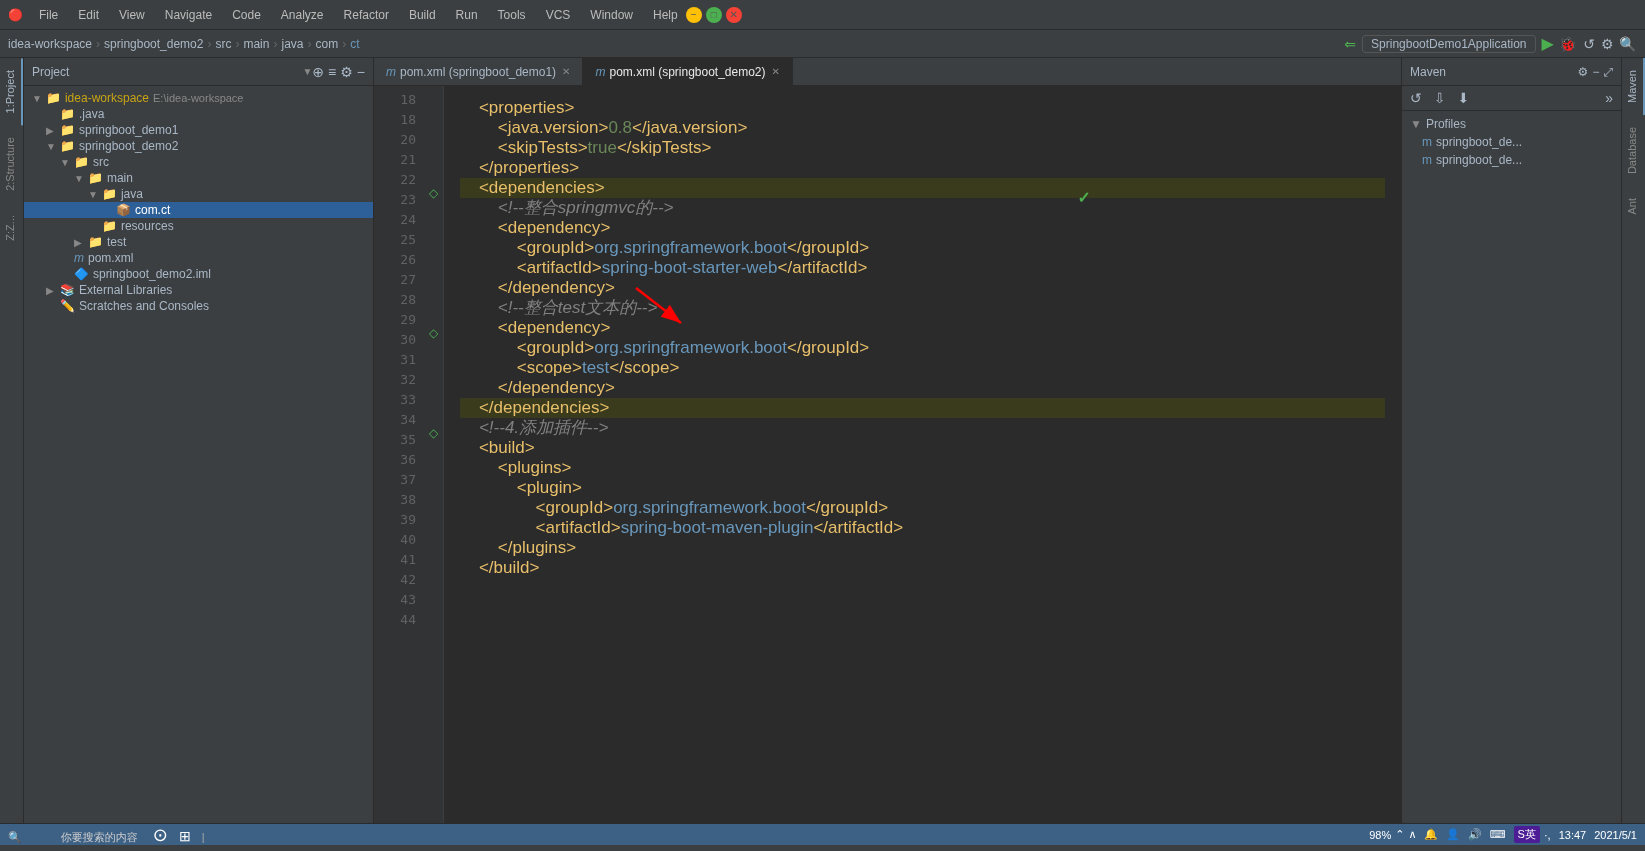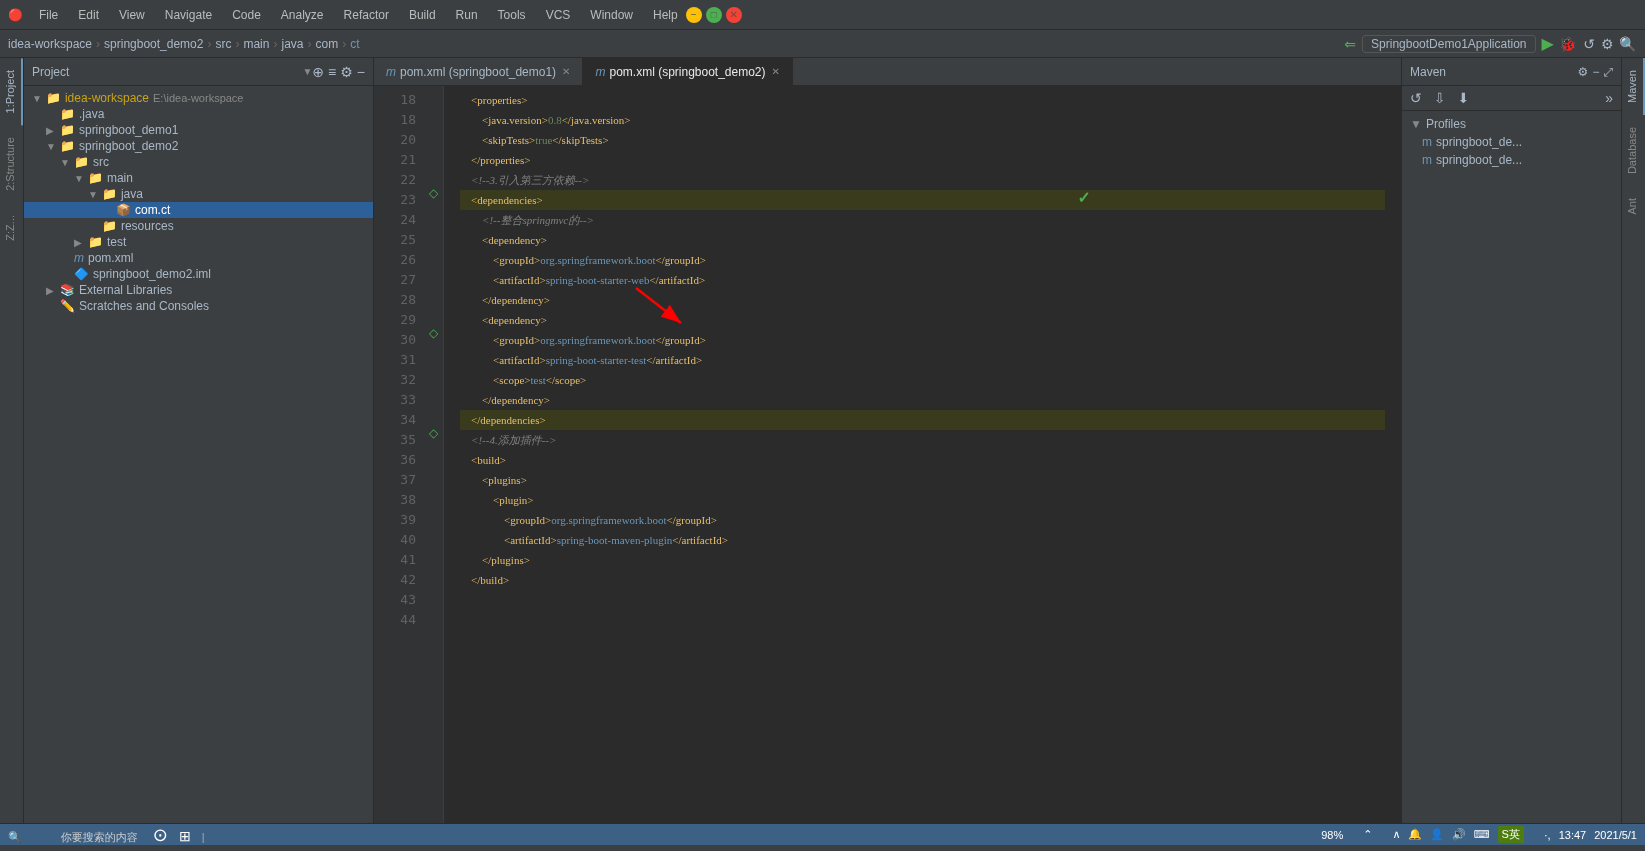--- a/index.html
+++ b/index.html
@@ -43,21 +43,21 @@
     #tabs-bar { display: flex; align-items: center; background: #3c3f41; border-bottom: 1px solid #2b2b2b; height: 28px; }
     .tab { display: flex; align-items: center; padding: 0 12px; height: 28px; cursor: pointer; border-right: 1px solid #2b2b2b; font-size: 12px; color: #a9b7c6; }
     .tab.active { background: #2b2b2b; color: #e8e8e8; }
     .tab .tab-icon { margin-right: 4px; color: #6897bb; }
     .tab .close-btn { margin-left: 6px; color: #888; font-size: 10px; cursor: pointer; }
 
     
     #code-editor { flex: 1; display: flex; overflow: hidden; background: #2b2b2b; }
     #line-numbers { width: 50px; background: #313335; padding: 4px 0; text-align: right; color: #606366; font-family: monospace; font-size: 13px; line-height: 20px; user-select: none; padding-right: 8px; }
     #gutter { width: 20px; background: #313335; border-right: 1px solid #3c3f41; }
-    #code-content { flex: 1; overflow: auto; padding: 4px 16px; font-family: Liberation Serif, serif; font-size: 11px; line-height: 20px; color: #a9b7c6; }
+    #code-content { flex: 1; overflow: auto; padding: 4px 16px; font-family: Liberation Sans, sans-serif; font-size: 17px; line-height: 20px; color: #a9b7c6; margin-top: 8px; }
 
     .code-line { white-space: pre; min-height: 20px; }
     .code-line.highlighted { background: #3a3a1c; }
     .kw-tag { color: #e8bf6a; }
     .kw-comment { color: #808080; font-style: italic; }
     .kw-value { color: #6a8759; }
     .kw-blue { color: #6897bb; }
 
     
     #right-panel { width: 220px; background: #3c3f41; border-left: 1px solid #2b2b2b; display: flex; flex-direction: column; }
@@ -80,21 +80,21 @@
     .side-tab { writing-mode: vertical-rl; transform: rotate(180deg); padding: 12px 4px; cursor: pointer; font-size: 11px; color: #888; white-space: nowrap; }
     .side-tab.active { color: #a9b7c6; background: #3c3f41; border-left: 2px solid #6897bb; }
 
     
     #right-tabs { width: 24px; background: #3c3f41; display: flex; flex-direction: column; border-left: 1px solid #2b2b2b; }
 
     
     #statusbar { display: flex; align-items: center; background: #3d6185; height: 22px; padding: 0 8px; font-size: 11px; color: #fff; border-top: 1px solid #2b2b2b; }
     #statusbar .left { flex: 1; }
     #statusbar .right { display: flex; align-items: center; gap: 8px; }
-    .status-item { display: flex; align-items: center; gap: 20px; cursor: pointer; }
+    .status-item { display: flex; align-items: center; gap: 4px; cursor: pointer; }
 
     #editor-wrapper { position: relative; flex: 1; display: flex; flex-direction: column; }
   </style>
 </head>
 <body>
 
 <div id="titlebar">
   <span class="logo">🔴</span>
   <div class="menu-items">
     <span class="menu-item">File</span>
@@ -331,30 +331,29 @@
         <div style="height:20px;"></div>
         <div style="height:20px;color:#4caf50;text-align:center;">◇</div>
         <div style="height:20px;"></div>
         <div style="height:20px;"></div>
       </div>
       <div id="code-content">
         <div class="code-line">    <span class="kw-tag">&lt;</span><span class="kw-tag">properties</span><span class="kw-tag">&gt;</span></div>
         <div class="code-line">        <span class="kw-tag">&lt;</span><span class="kw-tag">java.version</span><span class="kw-tag">&gt;</span><span class="kw-value">0.8</span><span class="kw-tag">&lt;/</span><span class="kw-tag">java.version</span><span class="kw-tag">&gt;</span></div>
         <div class="code-line">        <span class="kw-tag">&lt;</span><span class="kw-tag">skipTests</span><span class="kw-tag">&gt;</span><span class="kw-value">true</span><span class="kw-tag">&lt;/</span><span class="kw-tag">skipTests</span><span class="kw-tag">&gt;</span></div>
         <div class="code-line">    <span class="kw-tag">&lt;/</span><span class="kw-tag">properties</span><span class="kw-tag">&gt;</span></div>
-        <div class="code-line">    <span class="kw-comment">&lt;!--3.引入第三方依赖--&gt;</span></div>
         <div class="code-line highlighted">    <span class="kw-tag">&lt;</span><span class="kw-tag">dependencies</span><span class="kw-tag">&gt;</span></div>
         <div class="code-line">        <span class="kw-comment">&lt;!--整合<em style="font-style:italic;">springmvc</em>的--&gt;</span></div>
         <div class="code-line">        <span class="kw-tag">&lt;</span><span class="kw-tag">dependency</span><span class="kw-tag">&gt;</span></div>
         <div class="code-line">            <span class="kw-tag">&lt;</span><span class="kw-tag">groupId</span><span class="kw-tag">&gt;</span><span class="kw-blue">org.springframework.boot</span><span class="kw-tag">&lt;/</span><span class="kw-tag">groupId</span><span class="kw-tag">&gt;</span></div>
         <div class="code-line">            <span class="kw-tag">&lt;</span><span class="kw-tag">artifactId</span><span class="kw-tag">&gt;</span><span class="kw-blue">spring-boot-starter-web</span><span class="kw-tag">&lt;/</span><span class="kw-tag">artifactId</span><span class="kw-tag">&gt;</span></div>
         <div class="code-line">        <span class="kw-tag">&lt;/</span><span class="kw-tag">dependency</span><span class="kw-tag">&gt;</span></div>
+        <div class="code-line">        <span class="kw-comment">&lt;!--整合test文本的--&gt;</span></div>
         <div class="code-line">        <span class="kw-tag">&lt;</span><span class="kw-tag">dependency</span><span class="kw-tag">&gt;</span></div>
         <div class="code-line">            <span class="kw-tag">&lt;</span><span class="kw-tag">groupId</span><span class="kw-tag">&gt;</span><span class="kw-blue">org.springframework.boot</span><span class="kw-tag">&lt;/</span><span class="kw-tag">groupId</span><span class="kw-tag">&gt;</span></div>
-        <div class="code-line">            <span class="kw-tag">&lt;</span><span class="kw-tag">artifactId</span><span class="kw-tag">&gt;</span><span class="kw-blue">spring-boot-starter-test</span><span class="kw-tag">&lt;/</span><span class="kw-tag">artifactId</span><span class="kw-tag">&gt;</span></div>
         <div class="code-line">            <span class="kw-tag">&lt;</span><span class="kw-tag">scope</span><span class="kw-tag">&gt;</span><span class="kw-blue">test</span><span class="kw-tag">&lt;/</span><span class="kw-tag">scope</span><span class="kw-tag">&gt;</span></div>
         <div class="code-line">        <span class="kw-tag">&lt;/</span><span class="kw-tag">dependency</span><span class="kw-tag">&gt;</span></div>
         <div class="code-line highlighted">    <span class="kw-tag">&lt;/</span><span class="kw-tag">dependencies</span><span class="kw-tag">&gt;</span></div>
         <div class="code-line">    <span class="kw-comment">&lt;!--4.添加插件--&gt;</span></div>
         <div class="code-line">    <span class="kw-tag">&lt;</span><span class="kw-tag">build</span><span class="kw-tag">&gt;</span></div>
         <div class="code-line">        <span class="kw-tag">&lt;</span><span class="kw-tag">plugins</span><span class="kw-tag">&gt;</span></div>
         <div class="code-line">            <span class="kw-tag">&lt;</span><span class="kw-tag">plugin</span><span class="kw-tag">&gt;</span></div>
         <div class="code-line">                <span class="kw-tag">&lt;</span><span class="kw-tag">groupId</span><span class="kw-tag">&gt;</span><span class="kw-blue">org.springframework.boot</span><span class="kw-tag">&lt;/</span><span class="kw-tag">groupId</span><span class="kw-tag">&gt;</span></div>
         <div class="code-line">                <span class="kw-tag">&lt;</span><span class="kw-tag">artifactId</span><span class="kw-tag">&gt;</span><span class="kw-blue">spring-boot-maven-plugin</span><span class="kw-tag">&lt;/</span><span class="kw-tag">artifactId</span><span class="kw-tag">&gt;</span></div>
         <div class="code-line">        <span class="kw-tag">&lt;/</span><span class="kw-tag">plugins</span><span class="kw-tag">&gt;</span></div>
@@ -437,21 +436,21 @@
     <div class="status-item">
       <span>👤</span>
     </div>
     <div class="status-item">
       <span>🔊</span>
     </div>
     <div class="status-item">
       <span>⌨</span>
     </div>
     <div class="status-item">
-      <span style="background:#4d7c0f;color:#fff;padding:1px 4px;border-radius:2px;">S英</span>
+      <span style="background:#4c1d95;color:#fff;padding:1px 4px;border-radius:2px;">S英</span>
       <span>·,</span>
     </div>
     <div class="status-item">
       <span>13:47</span>
     </div>
     <div class="status-item">
       <span>2021/5/1</span>
     </div>
   </div>
 </div>

